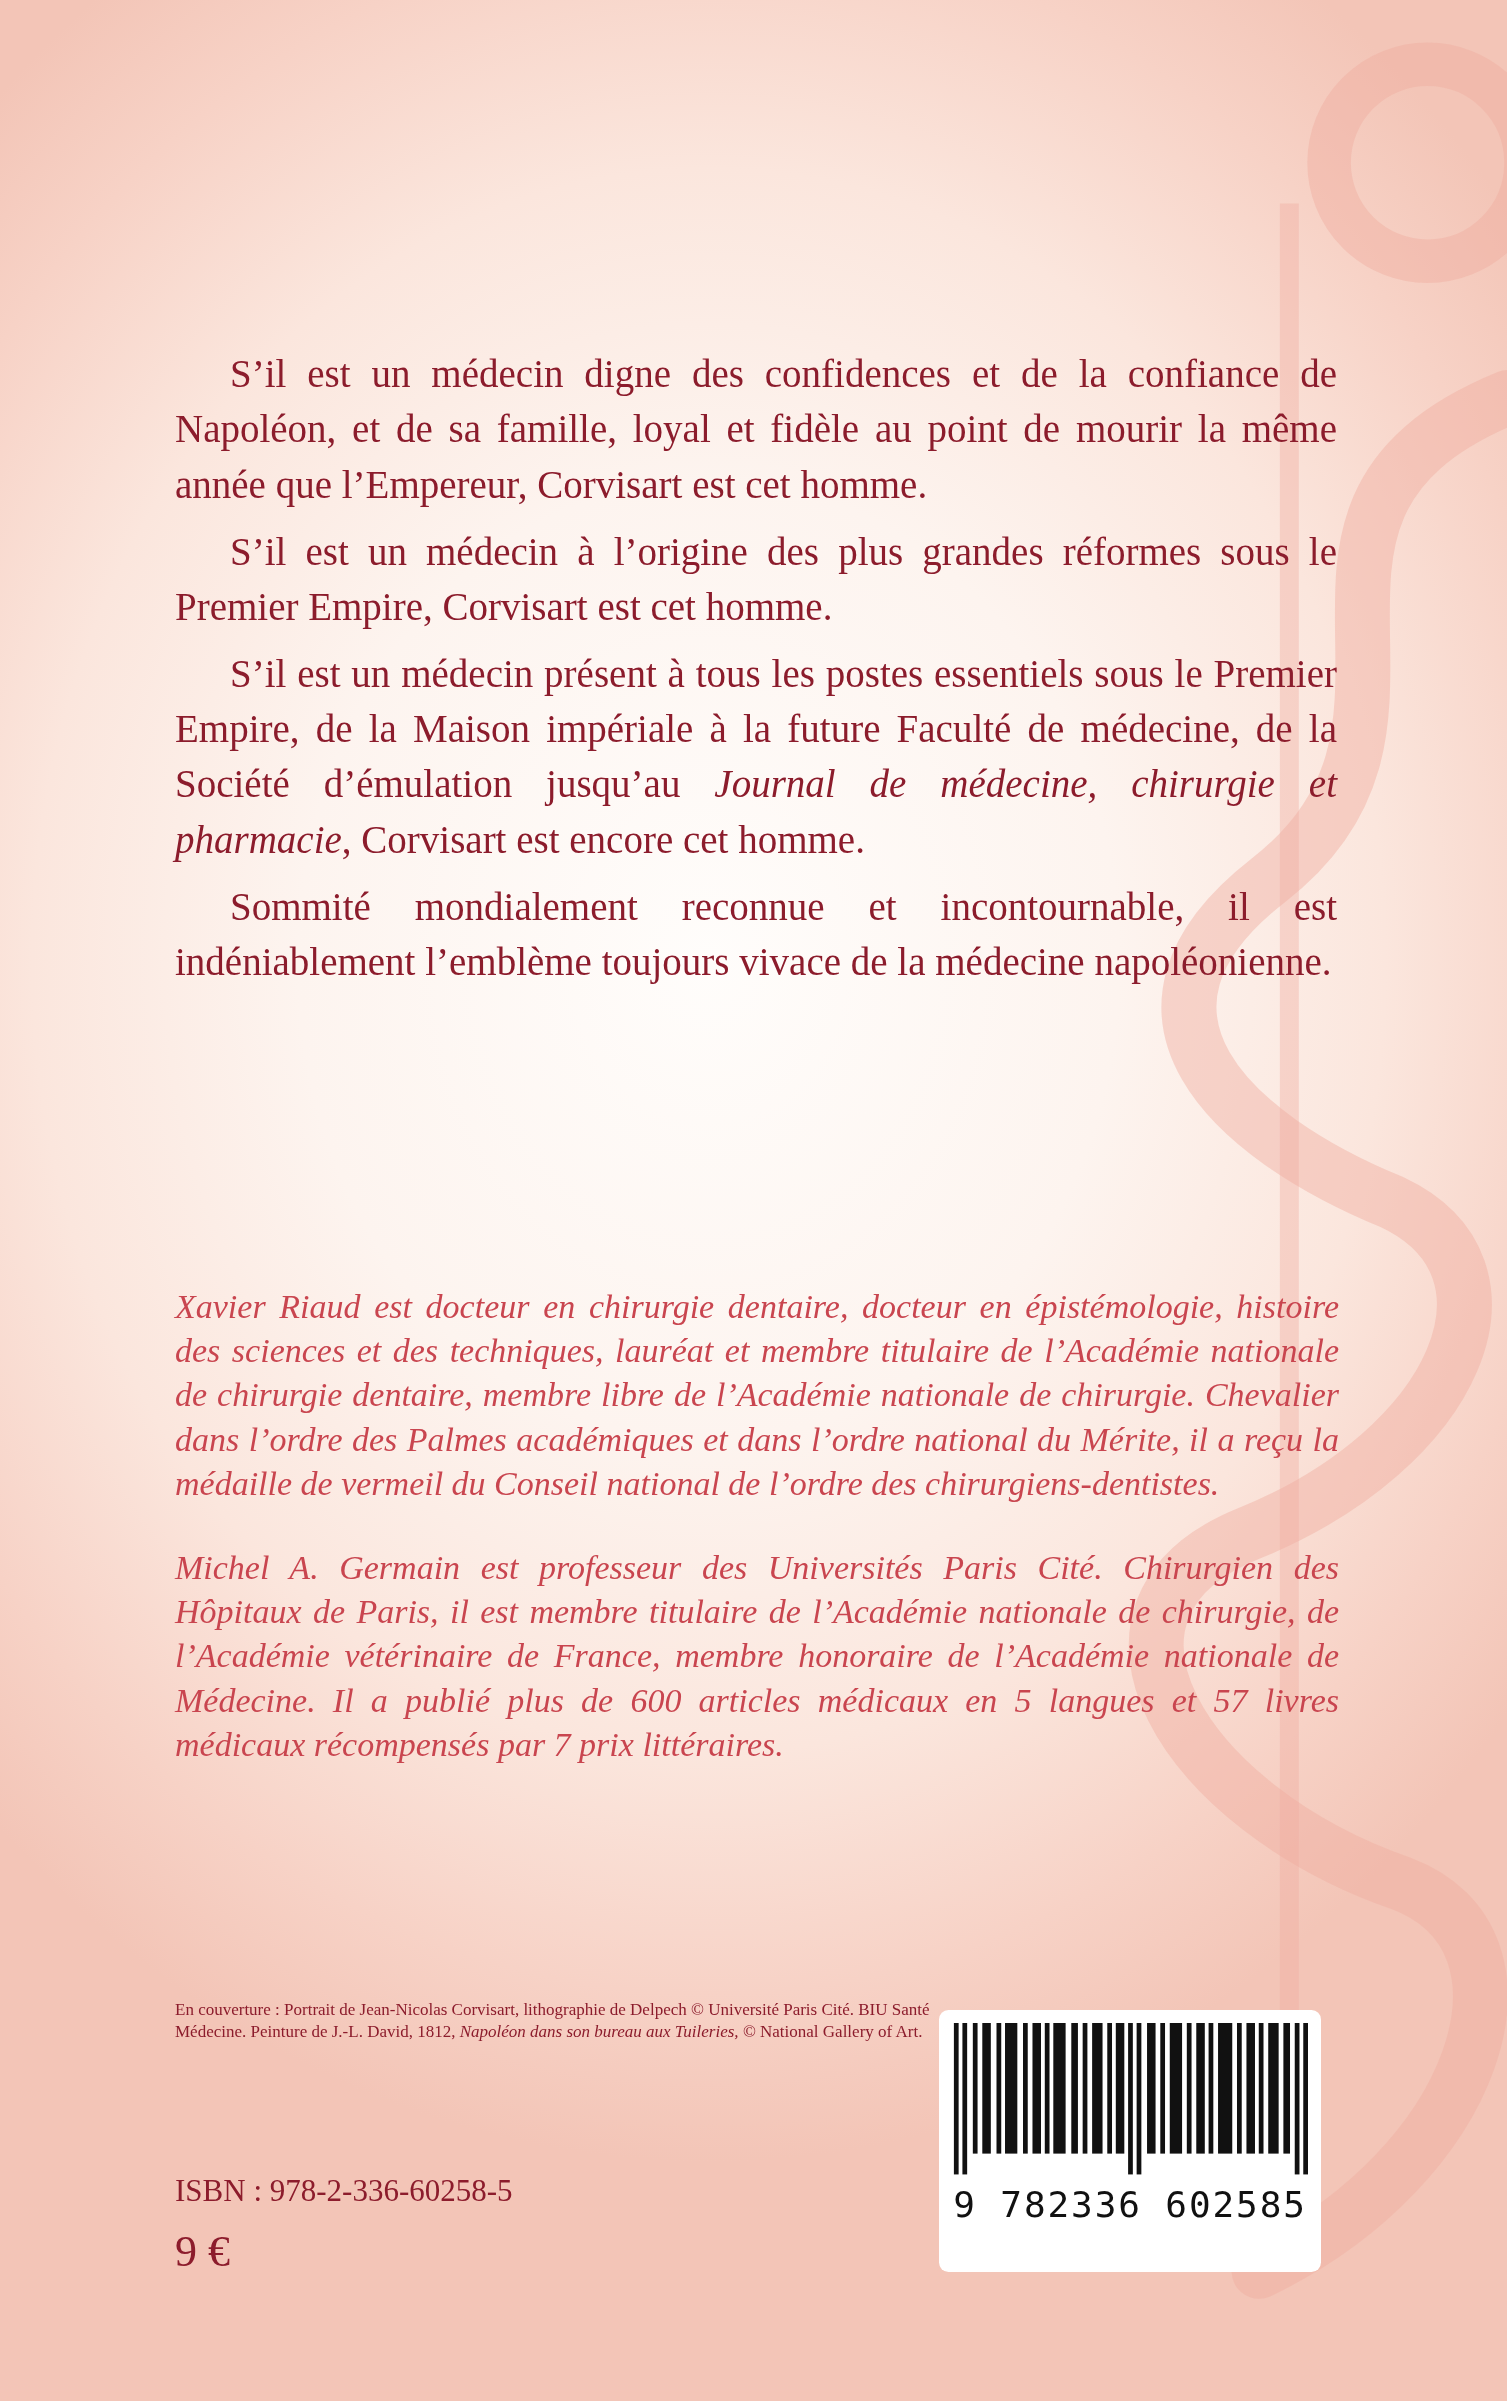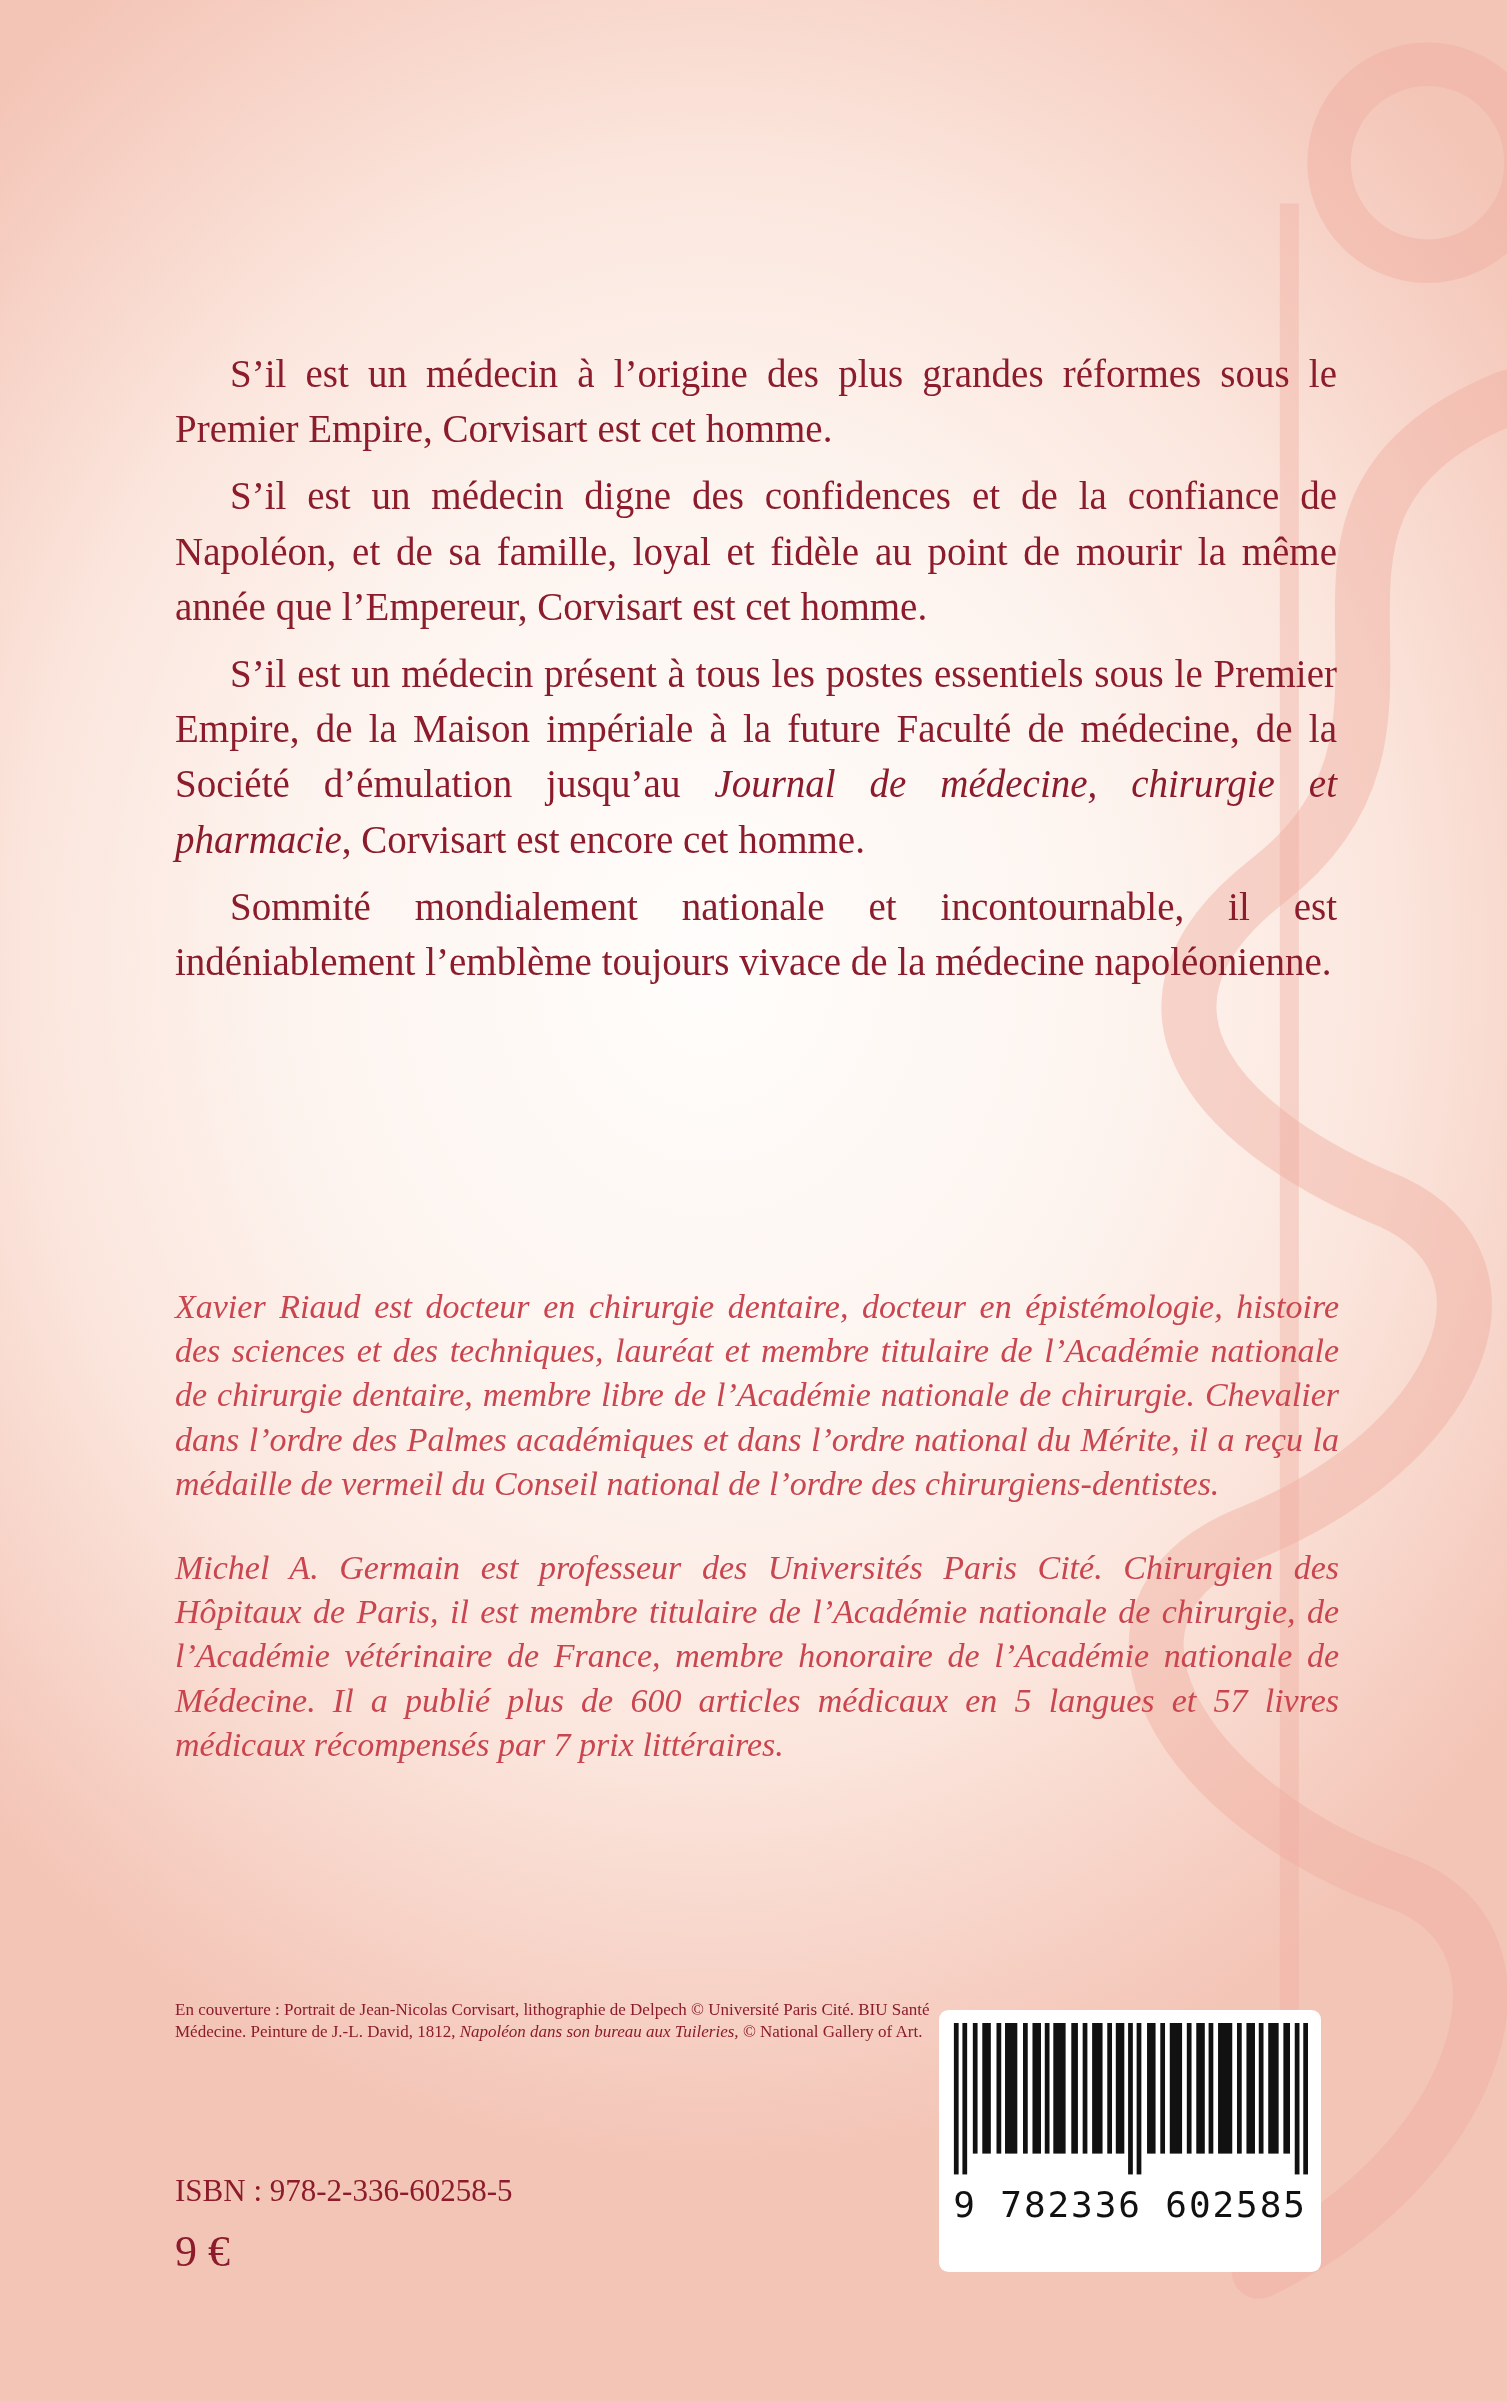--- a/index.html
+++ b/index.html
@@ -147,24 +147,24 @@
                C1120 1700 1250 1910 1480 1990
                C1640 2050 1560 2290 1330 2400" stroke-width="58"></path>
     </g>
     <rect x="1352" y="215" width="20" height="2180" fill="#f0ad9f" fill-opacity="0.4"></rect>
   </svg>
 
   <div class="header">
   </div>
 
   <section class="synopsis">
+    <p>S’il est un médecin digne des confidences et de la confiance de Napoléon, et de sa famille, loyal et fidèle au point de mourir la même année que l’Empereur, Corvisart est cet homme.</p>
     <p>S’il est un médecin à l’origine des plus grandes réformes sous le Premier Empire, Corvisart est cet homme.</p>
-    <p>S’il est un médecin digne des confidences et de la confiance de Napoléon, et de sa famille, loyal et fidèle au point de mourir la même année que l’Empereur, Corvisart est cet homme.</p>
     <p><span>S’il est un médecin présent à tous les postes essentiels sous le Premier Empire, de la Maison impériale à la future Faculté de médecine, de la Société d’émulation jusqu’au </span><em>Journal de médecine, chirurgie et pharmacie</em><span>, Corvisart est encore cet homme.</span></p>
-    <p>Sommité mondialement nationale et incontournable, il est indéniablement l’emblème toujours vivace de la médecine napoléonienne.</p>
+    <p>Sommité mondialement reconnue et incontournable, il est indéniablement l’emblème toujours vivace de la médecine napoléonienne.</p>
   </section>
 
   <section class="bios">
     <p class="bio"><strong>Xavier Riaud</strong><span> est docteur en chirurgie dentaire, docteur en épistémologie, histoire des sciences et des techniques, lauréat et membre titulaire de l’Académie nationale de chirurgie dentaire, membre libre de l’Académie nationale de chirurgie. Chevalier dans l’ordre des Palmes académiques et dans l’ordre national du Mérite, il a reçu la médaille de vermeil du Conseil national de l’ordre des chirurgiens-dentistes.</span></p>
     <p class="bio"><strong>Michel A. Germain</strong><span> est professeur des Universités Paris Cité. Chirurgien des Hôpitaux de Paris, il est membre titulaire de l’Académie nationale de chirurgie, de l’Académie vétérinaire de France, membre honoraire de l’Académie nationale de Médecine. Il a publié plus de 600 articles médicaux en 5 langues et 57 livres médicaux récompensés par 7 prix littéraires.</span></p>
   </section>
 
   <section class="credits">
     <p><span>En couverture : Portrait de Jean-Nicolas Corvisart, lithographie de Delpech © Université Paris Cité. BIU Santé Médecine. Peinture de J.-L. David, 1812, </span><em>Napoléon dans son bureau aux Tuileries,</em><span> © National Gallery of Art.</span></p>
   </section>

